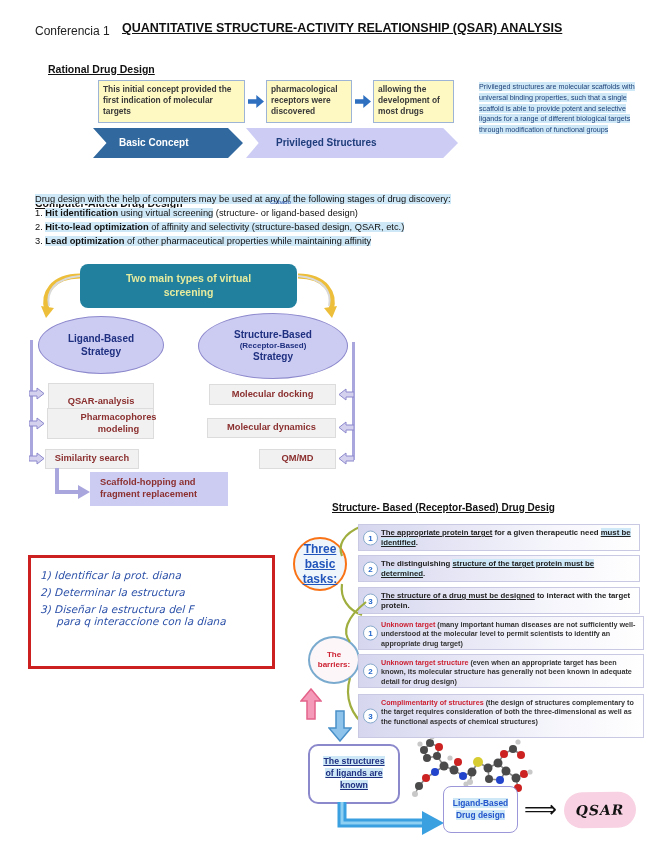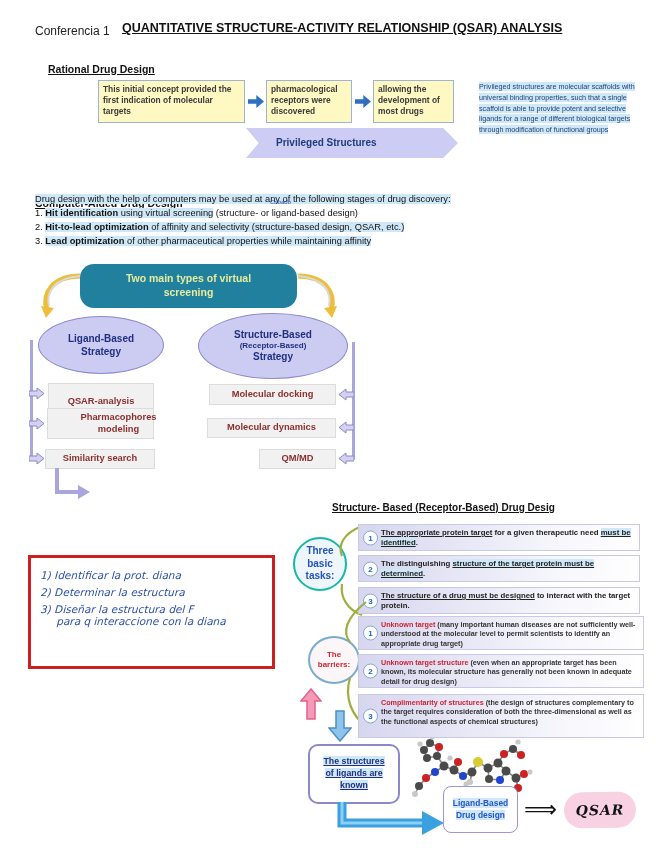--- a/index.html
+++ b/index.html
@@ -22,33 +22,33 @@
   .chev{height:30px;line-height:30px;font-weight:bold;font-size:10px;box-sizing:border-box;}
   .chev1{background:#31699e;color:#ffffff;padding-left:26px;
         clip-path:polygon(0 0,90% 0,100% 50%,90% 100%,0 100%,9% 50%);}
   .chev2{background:#ccccf5;color:#1f3d7a;padding-left:30px;
         clip-path:polygon(0 0,93% 0,100% 50%,93% 100%,0 100%,6% 50%);}
   .sidenote{font-size:7.2px;line-height:1.5;color:#1b3f77;width:168px;}
   
   .body-line{font-size:9.3px;color:#111;}
   .annot{font-size:6px;color:#2b50a8;font-style:italic;}
   
-  .tealbox{background:#21809e;border-radius:14px;color:#e6eb9e;font-weight:bold;font-size:10.5px;
+  .tealbox{background:#21809e;border-radius:8px;color:#e6eb9e;font-weight:bold;font-size:10.5px;
         text-align:center;line-height:1.35;padding-top:7px;box-sizing:border-box;}
   .ellipse{background:#ccccf2;border:1.6px solid #8c88cc;border-radius:50%;color:#1f3080;
         font-weight:bold;text-align:center;box-sizing:border-box;display:flex;flex-direction:column;justify-content:center;}
   .method{background:#f1f1f1;border:1px solid #dcdcdc;color:#8b2f2f;font-weight:bold;font-size:9.3px;
         text-align:center;display:flex;align-items:center;justify-content:center;line-height:1.2;box-sizing:border-box;}
   .scaffold{background:#ccccf2;color:#8b2f2f;font-weight:bold;font-size:9.3px;text-align:left;
         padding:4px 0 0 10px;line-height:1.3;box-sizing:border-box;}
   .vline{width:3px;background:#a9a5dd;}
   
   .sb-head{font-size:10px;font-weight:600;text-decoration:underline;color:#111;}
-  .task-circle{border:2px solid #14b8a6;border-radius:50%;background:#eef5fb;color:#2255bb;
-        font-weight:bold;font-size:10px;text-align:center;display:flex;flex-direction:column;justify-content:center;box-sizing:border-box;}
+  .task-circle{border:2px solid #f97316;border-radius:50%;background:#eef5fb;color:#2255bb;
+        font-weight:bold;font-size:12px;text-align:center;display:flex;flex-direction:column;justify-content:center;box-sizing:border-box;text-decoration:underline;}
   .barrier-circle{border:2px solid #7aabcf;border-radius:50%;background:#fdf6f8;color:#cc2233;
         font-weight:bold;font-size:8px;text-align:center;display:flex;flex-direction:column;justify-content:center;box-sizing:border-box;}
   .taskbox{background:linear-gradient(90deg,#d6d6ef 0%,#f6f6fc 70%,#ffffff 100%);
         border:1px solid #c9c9e4;font-size:7.8px;font-weight:bold;color:#222;line-height:1.3;
         padding:3px 4px 2px 22px;box-sizing:border-box;}
   .numcirc{position:absolute;left:4px;top:50%;transform:translateY(-50%);width:13px;height:13px;
         border-radius:50%;background:#fff;border:1px solid #88aacc;color:#2266cc;font-weight:bold;
         font-size:8px;text-align:center;line-height:13px;}
   .barrierbox{background:linear-gradient(90deg,#d6d6ef 0%,#f6f6fc 70%,#ffffff 100%);
         border:1px solid #c9c9e4;font-size:7.2px;font-weight:600;color:#333;line-height:1.3;
@@ -76,20 +76,21 @@
   <div class="abs title" style="left:122px;top:21px;width:520px;">QUANTITATIVE STRUCTURE-ACTIVITY RELATIONSHIP (QSAR) ANALYSIS</div>
 
   <div class="abs sec-head" style="left:48px;top:63px;">Rational Drug Design</div>
 
   <div class="abs fbox" style="left:98px;top:80px;width:147px;height:43px;">This initial concept provided the first indication of molecular targets</div>
   <div class="abs flow-arrow" style="left:248px;top:95px;"></div>
   <div class="abs fbox" style="left:266px;top:80px;width:86px;height:43px;">pharmacological receptors were discovered</div>
   <div class="abs flow-arrow" style="left:355px;top:95px;"></div>
   <div class="abs fbox" style="left:373px;top:80px;width:81px;height:43px;">allowing the development of most drugs</div>
 
+  <div class="abs chev chev1" style="left:93px;top:128px;width:150px;">Basic Concept</div>
   <div class="abs chev chev2" style="left:246px;top:128px;width:212px;">Privileged Structures</div>
 
   <div class="abs sidenote" style="left:479px;top:82px;"><span class="hl">Privileged structures are molecular scaffolds with universal binding properties, such that a single scaffold is able to provide potent and selective ligands for a range of different biological targets through modification of functional groups</span></div>
 
   <div class="abs sec-head" style="left:35px;top:181px;margin-top:16px;">Computer-Aided Drug Design</div>
   <div class="abs body-line" style="left:35px;top:194px;width:600px;"><span class="hl">Drug design with the help of computers may be used at any of the following stages of drug discovery:</span></div>
 
   <div class="abs annot" style="left:270px;top:199px;">Cribado</div>
 
   <div class="abs body-line" style="left:35px;top:208px;width:610px;">
@@ -148,30 +149,34 @@
     </svg>
   <svg class="abs" style="left:338px;top:421px;" width="16" height="13">
       <polygon points="16,4 8,4 8,1 1,6.5 8,12 8,9 16,9" fill="#d4d1ef" stroke="#8c88cc" stroke-width="1"></polygon>
     </svg>
   <svg class="abs" style="left:338px;top:452px;" width="16" height="13">
       <polygon points="16,4 8,4 8,1 1,6.5 8,12 8,9 16,9" fill="#d4d1ef" stroke="#8c88cc" stroke-width="1"></polygon>
     </svg>
 
   <div class="abs method" style="left:48px;top:383px;width:106px;height:38px;">QSAR-analysis</div>
   <div class="abs method" style="left:47px;top:408px;width:107px;height:31px;padding-left:36px;">Pharmacophores modeling</div>
-  <div class="abs method" style="left:45px;top:449px;width:110px;height:20px;">Similarity search</div>
+  <div class="abs method" style="left:45px;top:449px;width:94px;height:20px;">Similarity search</div>
 
   <div class="abs method" style="left:209px;top:384px;width:127px;height:21px;">Molecular docking</div>
   <div class="abs method" style="left:207px;top:418px;width:129px;height:20px;">Molecular dynamics</div>
   <div class="abs method" style="left:259px;top:449px;width:77px;height:20px;">QM/MD</div>
 
   <svg class="abs" style="left:50px;top:468px;" width="45" height="32">
     <path d="M7,0 V24 H28" fill="none" stroke="#a9a5dd" stroke-width="4"></path>
     <polygon points="28,17 40,24 28,31" fill="#a9a5dd"></polygon>
   </svg>
+  <div class="abs scaffold" style="left:90px;top:472px;width:138px;height:34px;">
+    <div>Scaffold-hopping and</div>
+    <div>fragment replacement</div>
+  </div>
 
   <div class="abs sb-head" style="left:332px;top:502px;">Structure- Based (Receptor-Based) Drug Desig</div>
 
   <div class="abs task-circle" style="left:293px;top:537px;width:54px;height:54px;line-height:1.25;">
     <div>Three</div>
     <div>basic</div>
     <div>tasks:</div>
   </div>
   <svg class="abs" style="left:336px;top:522px;" width="28" height="96">
     <path d="M26,4 C6,12 2,24 6,34" fill="none" stroke="#9fae3f" stroke-width="2.2"></path>

